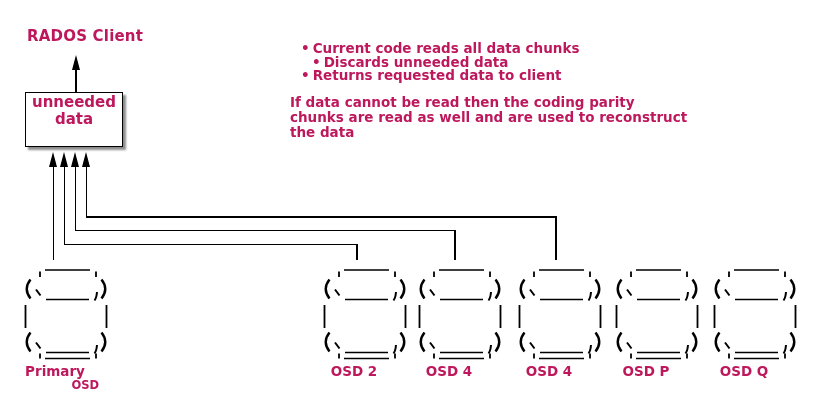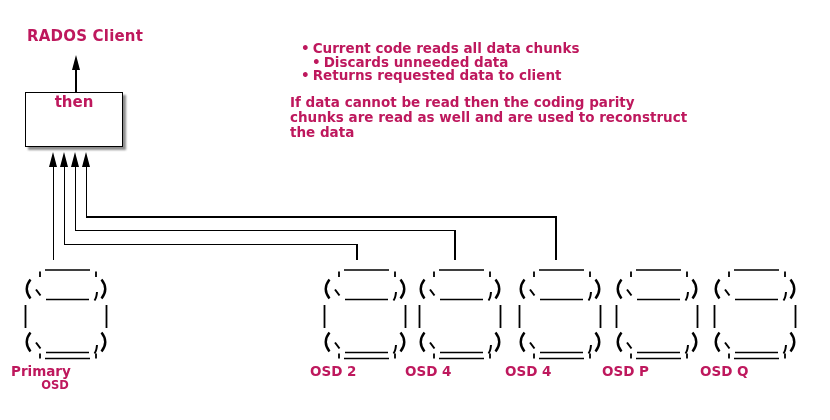--- a/index.html
+++ b/index.html
@@ -17,37 +17,38 @@
   }
   .ln{position:absolute;background:#000;}
   .ah-up{position:absolute;width:0;height:0;border-left:4.5px solid transparent;
     border-right:4.5px solid transparent;border-bottom:15px solid #000;}
   .notes{left:0;top:0;}
   .bullet-line{position:absolute;font-size:13.5px;line-height:13.5px;white-space:nowrap;}
   .bullet-line .marker{margin-right:3px;}
   .para-line{position:absolute;font-size:13.5px;line-height:15px;white-space:nowrap;}
   .osd{position:absolute;top:268px;width:88px;height:92px;}
   .osd svg{position:absolute;left:0;top:0;}
-  .osd-label{position:absolute;left:-11px;top:96px;width:88px;
+  .osd-label{position:absolute;left:-11px;top:96px;width:88px;text-align:center;
     font-size:13.5px;line-height:14px;white-space:nowrap;}
-  .osd-sublabel{position:absolute;left:-11px;top:111px;width:88px;text-align:center;
+  .osd-sublabel{position:absolute;left:-11px;top:111px;width:88px;text-align:right;
     font-size:11.5px;line-height:12px;white-space:nowrap;}
 </style>
 </head>
 <body>
 
 <div class="stage">
 
   <div class="abs client-label">RADOS Client</div>
 
   <div class="ah-up" style="left:71.5px;top:55px;"></div>
   <div class="ln" style="left:75.3px;top:69px;width:1.4px;height:23px;"></div>
 
   <div class="abs pbox">
-    <div>then</div>
+    <div>unneeded</div>
+    <div>data</div>
   </div>
 
   <div class="ah-up" style="left:48.8px;top:152px;"></div>
   <div class="ah-up" style="left:59.8px;top:152px;"></div>
   <div class="ah-up" style="left:70.8px;top:152px;"></div>
   <div class="ah-up" style="left:81.8px;top:152px;"></div>
 
   <div class="ln" style="left:52.6px;top:166px;width:1.4px;height:94px;"></div>
 
   <div class="ln" style="left:63.6px;top:166px;width:1.4px;height:79px;"></div>

